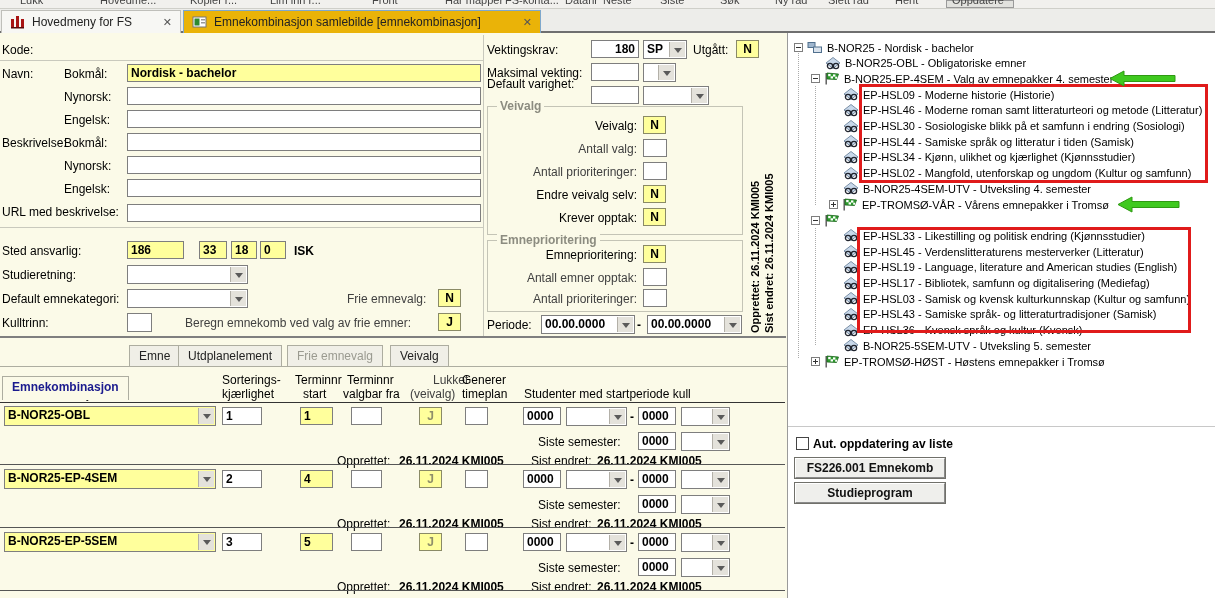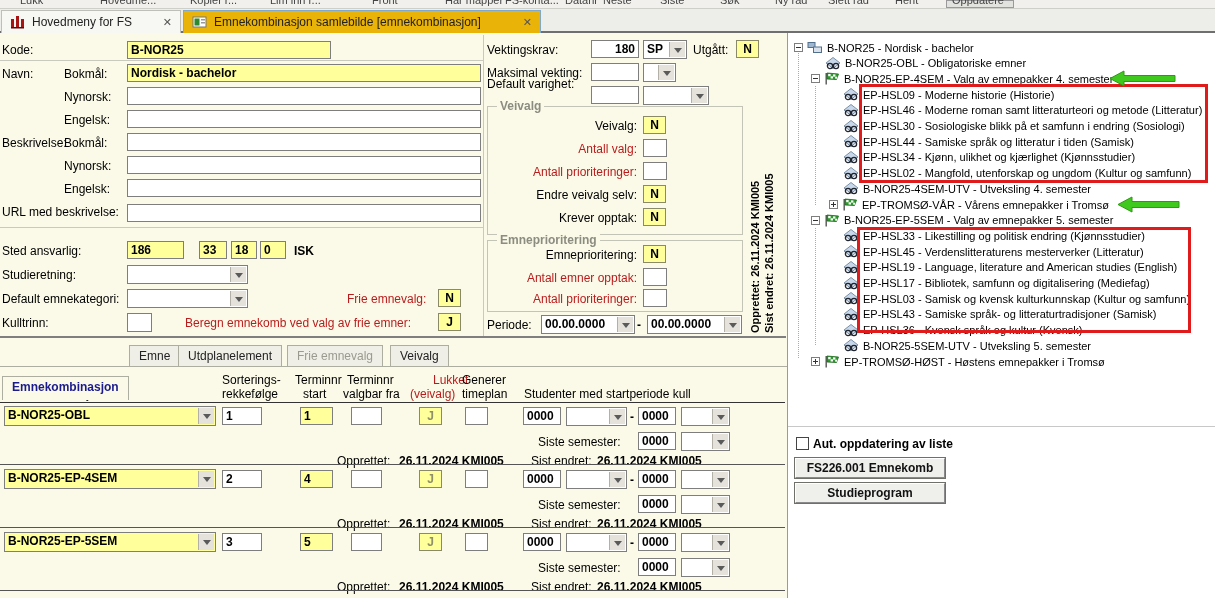--- a/index.html
+++ b/index.html
@@ -19,21 +19,21 @@
   .tab.active { left:183px; width:358px; background:#eab308; border-color:#7FA8CC; }
   .tab .x { margin-left:auto; color:#555; font-size:11px; cursor:default; }
   .tab-icon { width:16px; height:14px; flex:0 0 auto; }
 
   
   .left-panel { position:absolute; left:0; top:33px; width:787px; height:565px; background:#FBFAE8; }
   .tree-panel { position:absolute; left:787px; top:33px; width:428px; height:565px; background:#FFFFFF; border-left:1px solid #9a9a9a; }
 
   
   .lbl { position:absolute; font-size:12px; color:#000; white-space:nowrap;text-align:right; }
-  .lbl.gray { color:#b91c1c; }
+  .lbl.gray { color:#404040; }
   .lbl.b { font-weight:bold; }
   .fld { position:absolute; background:#fff; border:1px solid #7E7E7E; font-size:12px; font-weight:bold; color:#000; padding:1px 3px; white-space:nowrap; overflow:hidden; }
   .fld.yellow { background:#FFFF9C; }
   .fld.num { text-align:right; }
   .badge { position:absolute; width:23px; height:18px; background:#FFFF9C; border:1px solid #8A8A66; font-size:12px; font-weight:bold; text-align:center; line-height:16px; }
   .badge.dis { color:#8f8f6a; }
   .combo { position:absolute; background:#fff; border:1px solid #7E7E7E; font-size:12px; font-weight:bold; padding:1px 18px 1px 3px; white-space:nowrap; overflow:hidden; }
   .combo.yellow { background:#FFFF9C; }
   .dd { position:absolute; right:1px; top:1px; bottom:1px; width:16px; background:#E4E2DB; border-left:1px solid #B3B0A8; }
   .dd::after { content:""; position:absolute; left:4px; top:6px; border:4px solid transparent; border-top:5px solid #5a5a5a; }
@@ -146,21 +146,20 @@
     <span class="lbl" style="left:2px;top:34px;">Navn:</span>
     <span class="lbl" style="left:64px;top:34px;">Bokmål:</span>
     <span class="lbl" style="left:64px;top:57px;">Nynorsk:</span>
     <span class="lbl" style="left:64px;top:80px;">Engelsk:</span>
     <span class="lbl" style="left:2px;top:103px;">Beskrivelse:</span>
     <span class="lbl" style="left:64px;top:103px;">Bokmål:</span>
     <span class="lbl" style="left:64px;top:126px;">Nynorsk:</span>
     <span class="lbl" style="left:64px;top:149px;">Engelsk:</span>
     <span class="lbl" style="left:2px;top:172px;">URL med beskrivelse:</span>
 
-    <div class="fld yellow" style="left:127px;top:8px;width:204px;height:18px;">B-NOR25</div>
     <div class="fld yellow" style="left:127px;top:31px;width:354px;height:18px;">Nordisk - bachelor</div>
     <div class="fld" style="left:127px;top:54px;width:354px;height:18px;"></div>
     <div class="fld" style="left:127px;top:77px;width:354px;height:18px;"></div>
     <div class="fld" style="left:127px;top:100px;width:354px;height:18px;"></div>
     <div class="fld" style="left:127px;top:123px;width:354px;height:18px;"></div>
     <div class="fld" style="left:127px;top:146px;width:354px;height:18px;"></div>
     <div class="fld" style="left:127px;top:171px;width:354px;height:18px;"></div>
 
     <span class="lbl" style="left:2px;top:211px;">Sted ansvarlig:</span>
     <div class="fld yellow" style="left:127px;top:208px;width:57px;height:18px;">186</div>
@@ -238,21 +237,21 @@
 
     <div class="subtab active" style="left:2px;">Emnekombinasjon</div>
     <div class="subtab" style="left:129px;top:312px;">Emne</div>
     <div class="subtab" style="left:178px;top:312px;">Utdplanelement</div>
     <div class="subtab dis" style="left:287px;top:312px;">Frie emnevalg</div>
     <div class="subtab" style="left:390px;top:312px;">Veivalg</div>
     <div class="subtab-base" style="top:333px;"></div>
 
     <span class="lbl" style="left:4px;top:354px;">Emnekombinasjon</span>
     <span class="lbl" style="left:222px;top:340px;">Sorterings-</span>
-    <span class="lbl" style="left:222px;top:354px;">rekkefølge</span>
+    <span class="lbl" style="left:222px;top:354px;">kjærlighet</span>
     <span class="lbl" style="left:295px;top:340px;">Terminnr</span>
     <span class="lbl" style="left:303px;top:354px;">start</span>
     <span class="lbl" style="left:347px;top:340px;">Terminnr</span>
     <span class="lbl" style="left:343px;top:354px;">valgbar fra</span>
     <span class="lbl gray" style="left:433px;top:340px;">Lukket</span>
     <span class="lbl gray" style="left:410px;top:354px;">(veivalg)</span>
     <span class="lbl" style="left:462px;top:340px;">Generer</span>
     <span class="lbl" style="left:462px;top:354px;">timeplan</span>
     <span class="lbl" style="left:524px;top:354px;">Studenter med startperiode kull</span>
     <div style="position:absolute;left:0;top:369px;width:785px;height:1px;background:#333;"></div>
@@ -459,21 +458,20 @@
         <div class="tree-row" style="top: 179.7px; left: 23px;">
           <span class="expander"></span>
           <span class="ticon"><svg width="16" height="13" viewBox="0 0 16 13">
               <line x1="2.2" y1="1" x2="2.2" y2="12.5" stroke="#555" stroke-width="1.4"></line>
               <path d="M3 1 L14.5 2 L12.5 7.5 L3 7 Z" fill="#2E9B2E" stroke="#1C641C" stroke-width="0.8"></path>
               <rect x="4.2" y="2" width="2.4" height="2.2" fill="#fff"></rect>
               <rect x="9" y="2.4" width="2.4" height="2.2" fill="#fff"></rect>
               <rect x="6.6" y="4.3" width="2.4" height="2.2" fill="#fff"></rect>
               <rect x="11.2" y="4.7" width="2" height="2" fill="#fff"></rect>
             </svg></span>
-          <span class="tlabel">B-NOR25-EP-5SEM - Valg av emnepakker 5. semester</span>
         </div>
         <div class="tree-row" style="top: 195.4px; left: 41px;">
           <span style="width: 14px; flex: 0 0 auto;"></span>
           <span class="ticon"><svg width="16" height="13" viewBox="0 0 16 13">
               <polygon points="8,0.5 15,6 8,11.5 1,6" fill="#C8D8EA" stroke="#7A8FA6"></polygon>
               <circle cx="5" cy="9" r="2.6" fill="none" stroke="#20242E" stroke-width="1.3"></circle>
               <circle cx="11" cy="9" r="2.6" fill="none" stroke="#20242E" stroke-width="1.3"></circle>
               <line x1="7.5" y1="9" x2="8.5" y2="9" stroke="#20242E" stroke-width="1.2"></line>
             </svg></span>
           <span class="tlabel">EP-HSL33 - Likestilling og politisk endring (Kjønnsstudier)</span>

